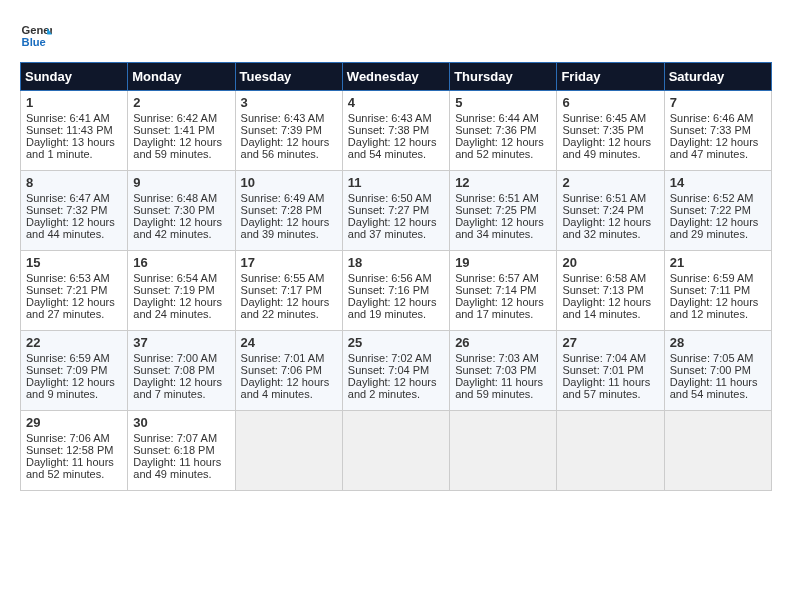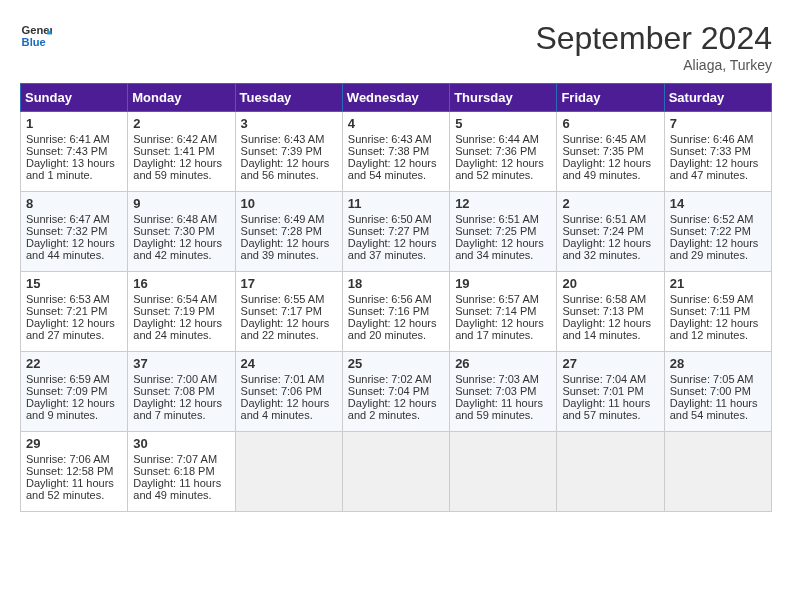--- a/index.html
+++ b/index.html
@@ -36,21 +36,21 @@
     .subtitle {
       font-size: 14px;
       color: #555;
     }
     table {
       width: 100%;
       border-collapse: collapse;
       table-layout: fixed;
     }
     th {
-      background-color: #4c1d95;
+      background-color: #0f172a;
       color: #fff;
       padding: 6px 4px;
       font-size: 13px;
       text-align: left;
       border: 1px solid #2a6cb5;
     }
     td {
       border: 1px solid #ccc;
       vertical-align: top;
       padding: 4px 5px;
@@ -78,45 +78,41 @@
 </head>
 <body>
 
 <div class="header">
   <div class="logo">
     <svg class="logo-icon" viewBox="0 0 40 40">
       <text x="2" y="18" font-size="14" font-weight="bold" fill="#333" font-family="Arial">General</text>
       <text x="2" y="32" font-size="14" font-weight="bold" fill="#1a6dbf" font-family="Arial">Blue</text>
       <polygon points="34,10 40,18 34,18" fill="#1a9be0"></polygon>
     </svg>
-  </div>
-  <div class="title-block">
-    <div class="month-title">September 2024</div>
-    <div class="subtitle">Aliaga, Turkey</div>
   </div>
 </div>
 
 <table>
   <thead>
     <tr>
       <th>Sunday</th>
       <th>Monday</th>
       <th>Tuesday</th>
       <th>Wednesday</th>
       <th>Thursday</th>
       <th>Friday</th>
       <th>Saturday</th>
     </tr>
   </thead>
   <tbody id="calendar-body">
   <tr>
         <td>
         <span class="day-num">1</span>
         <span>Sunrise: 6:41 AM</span><br>
-        <span>Sunset: 7:43 PM</span><br>
+        <span>Sunset: 11:43 PM</span><br>
         <span>Daylight: 13 hours and 1 minute.</span>
       </td>
         <td>
         <span class="day-num">2</span>
         <span>Sunrise: 6:42 AM</span><br>
         <span>Sunset: 1:41 PM</span><br>
         <span>Daylight: 12 hours and 59 minutes.</span>
       </td>
         <td>
         <span class="day-num">3</span>
@@ -209,21 +205,21 @@
         <td>
         <span class="day-num">17</span>
         <span>Sunrise: 6:55 AM</span><br>
         <span>Sunset: 7:17 PM</span><br>
         <span>Daylight: 12 hours and 22 minutes.</span>
       </td>
         <td>
         <span class="day-num">18</span>
         <span>Sunrise: 6:56 AM</span><br>
         <span>Sunset: 7:16 PM</span><br>
-        <span>Daylight: 12 hours and 20 minutes.</span>
+        <span>Daylight: 12 hours and 19 minutes.</span>
       </td>
         <td>
         <span class="day-num">19</span>
         <span>Sunrise: 6:57 AM</span><br>
         <span>Sunset: 7:14 PM</span><br>
         <span>Daylight: 12 hours and 17 minutes.</span>
       </td>
         <td>
         <span class="day-num">20</span>
         <span>Sunrise: 6:58 AM</span><br>

